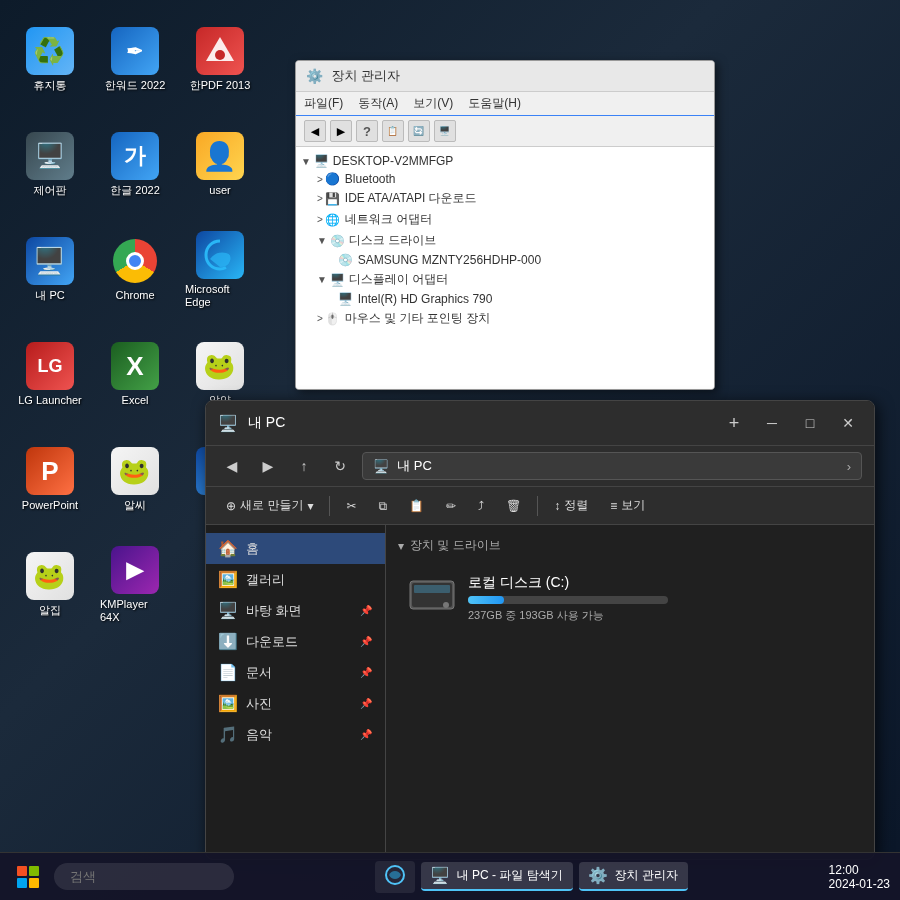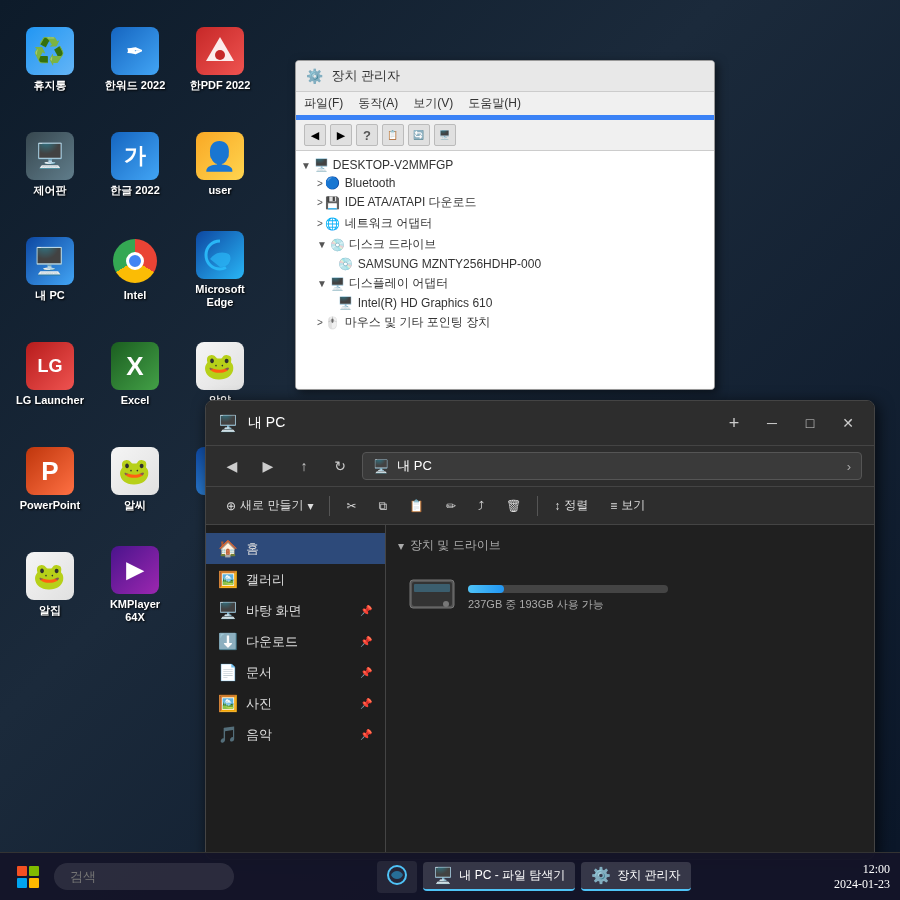--- a/index.html
+++ b/index.html
@@ -52,24 +52,22 @@
       align-items: center;
       justify-content: center;
       font-size: 28px;
       font-weight: bold;
       position: relative;
     }
 
     .icon-label {
       color: white;
       font-size: 11px;
-      text-align: center;
       text-shadow: 1px 1px 2px black;
       line-height: 1.2;
-      font-weight: bold;
     }
 
     
     .icon-recycle { background: linear-gradient(135deg, #2196F3, #64B5F6); }
     .icon-hanword { background: linear-gradient(135deg, #1565C0, #42A5F5); }
     .icon-hanpdf { background: linear-gradient(135deg, #c62828, #ef5350); }
     .icon-control { background: linear-gradient(135deg, #37474F, #607D8B); }
     .icon-hangul { background: linear-gradient(135deg, #1565C0, #42A5F5); }
     .icon-user { background: linear-gradient(135deg, #F9A825, #FFD54F); }
     .icon-mypc { background: linear-gradient(135deg, #0d47a1, #42A5F5); }
@@ -133,21 +131,21 @@
       font-size: 14px;
     }
 
     .dm-menubar {
       background: #f0f0f0;
       padding: 3px 8px;
       display: flex;
       gap: 15px;
       font-size: 12px;
       color: #333;
-      border-bottom: 5px solid #3b82f6;
+      border-bottom: 1px solid #3b82f6;
     }
 
     .dm-toolbar {
       background: #f0f0f0;
       padding: 4px 8px;
       display: flex;
       gap: 4px;
       align-items: center;
       border-bottom: 1px solid #ccc;
     }
@@ -446,22 +444,21 @@
       color: white;
       background: rgba(255,255,255,0.08);
     }
     .taskbar-app.active { background: rgba(255,255,255,0.15); border-bottom: 2px solid #4fc3f7; }
 
     .taskbar-app-icon { font-size: 16px; }
 
     .taskbar-time {
       color: white;
       font-size: 12px;
-      text-align: right;
-      font-family: Liberation Serif, serif;
+      text-align: left;
     }
 
     
     .win-logo {
       display: grid;
       grid-template-columns: 1fr 1fr;
       gap: 2px;
       width: 22px;
       height: 22px;
     }
@@ -493,21 +490,21 @@
       <span class="icon-label">한워드 2022</span>
     </div>
 
     <div class="desktop-icon">
       <div class="icon-img icon-hanpdf" style="color:white;font-size:22px;">
         <svg width="36" height="36" viewBox="0 0 36 36">
           <polygon points="18,4 32,28 4,28" fill="white" opacity="0.9"></polygon>
           <circle cx="18" cy="22" r="5" fill="#c62828"></circle>
         </svg>
       </div>
-      <span class="icon-label">한PDF 2022</span>
+      <span class="icon-label">한PDF 2013</span>
     </div>
 
     <div class="desktop-icon">
       <div class="icon-img icon-control" style="color:white;font-size:24px;">🖥️</div>
       <span class="icon-label">제어판</span>
     </div>
 
     <div class="desktop-icon">
       <div class="icon-img icon-hangul" style="color:white;font-size:22px;font-weight:bold;">가</div>
       <span class="icon-label">한글 2022</span>
@@ -522,21 +519,21 @@
       <div class="icon-img icon-mypc" style="font-size:26px;">🖥️</div>
       <span class="icon-label">내 PC</span>
     </div>
 
     <div class="desktop-icon">
       <div class="icon-img icon-chrome">
         <div class="chrome-circle">
           <div class="chrome-inner"></div>
         </div>
       </div>
-      <span class="icon-label">Intel</span>
+      <span class="icon-label">Chrome</span>
     </div>
 
     <div class="desktop-icon">
       <div class="icon-img icon-edge">
         <svg width="36" height="36" viewBox="0 0 36 36">
           <path d="M18 4 C10 4 4 10 4 18 C4 26 10 32 18 32 C20 32 22 31.5 24 30.5" stroke="#29B6F6" stroke-width="3" fill="none"></path>
           <path d="M8 22 Q14 14 24 16 Q30 17 28 24 Q26 30 18 30" fill="#29B6F6" opacity="0.7"></path>
         </svg>
       </div>
       <span class="icon-label">Microsoft Edge</span>
@@ -635,21 +632,21 @@
         <span>SAMSUNG MZNTY256HDHP-000</span>
       </div>
       <div class="dm-tree-item dm-indent-1">
         <span class="dm-expand">▼</span>
         <span class="dm-icon">🖥️</span>
         <span>디스플레이 어댑터</span>
       </div>
       <div class="dm-tree-item dm-indent-2">
         <span class="dm-expand">&nbsp;</span>
         <span class="dm-icon">🖥️</span>
-        <span>Intel(R) HD Graphics 610</span>
+        <span>Intel(R) HD Graphics 790</span>
       </div>
       <div class="dm-tree-item dm-indent-1">
         <span class="dm-expand">&gt;</span>
         <span class="dm-icon">🖱️</span>
         <span>마우스 및 기타 포인팅 장치</span>
       </div>
     </div>
   </div>
 
   <div class="file-explorer">
@@ -746,20 +743,21 @@
         <div class="fe-drive-item">
           <div class="fe-drive-icon">
             <svg width="48" height="40" viewBox="0 0 48 40">
               <rect x="2" y="6" width="44" height="28" rx="3" fill="#555" stroke="#777" stroke-width="1"></rect>
               <rect x="4" y="8" width="40" height="24" rx="2" fill="#333"></rect>
               <rect x="6" y="10" width="36" height="8" rx="1" fill="#4fc3f7" opacity="0.3"></rect>
               <circle cx="38" cy="30" r="3" fill="#777"></circle>
             </svg>
           </div>
           <div class="fe-drive-info">
+            <div class="fe-drive-name">로컬 디스크 (C:)</div>
             <div class="fe-drive-bar-bg">
               <div class="fe-drive-bar-fill" style="width: 18%;"></div>
             </div>
             <div class="fe-drive-size">237GB 중 193GB 사용 가능</div>
           </div>
         </div>
       </div>
     </div>
   </div>
 

